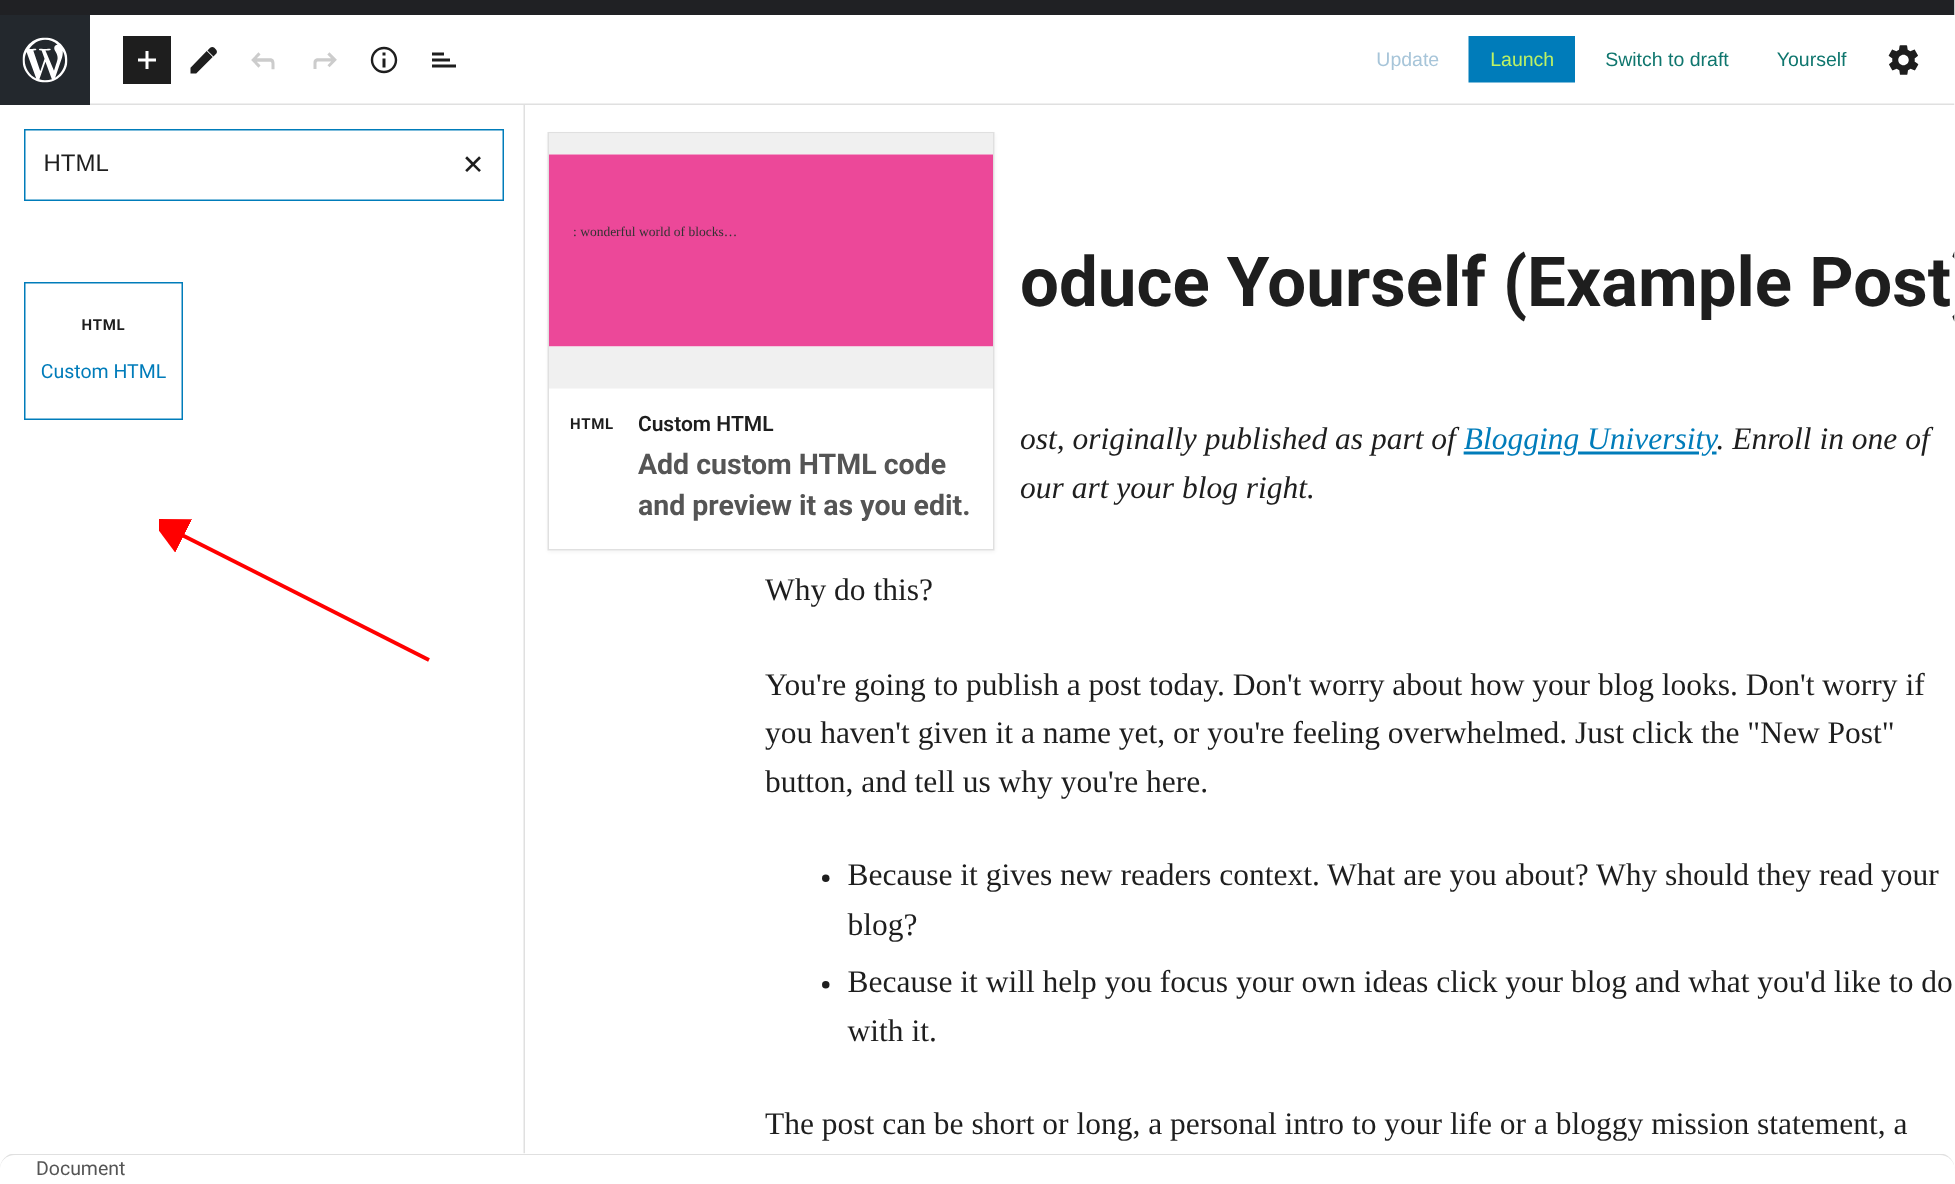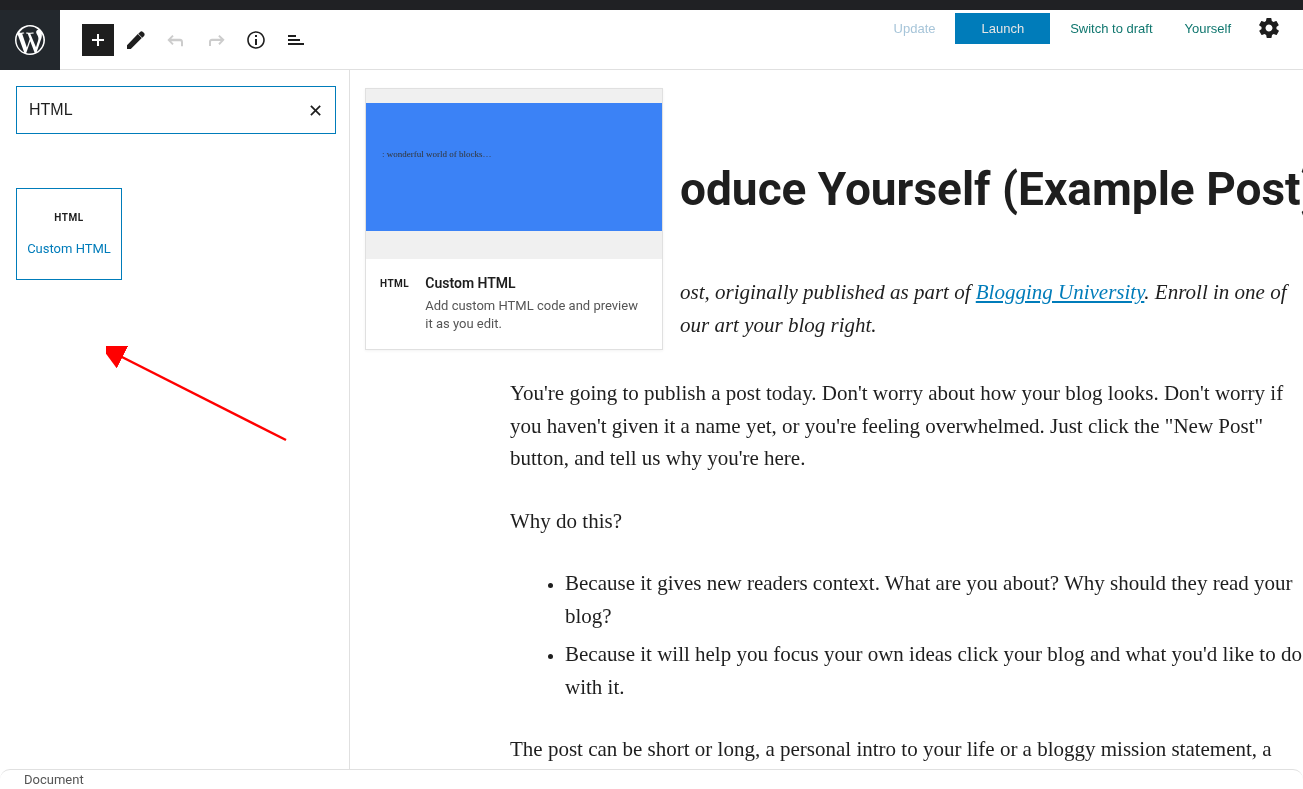--- a/index.html
+++ b/index.html
@@ -1,51 +1,51 @@
 <!DOCTYPE html>
 <html><head>
 <meta charset="utf-8">
 <style>
 * { box-sizing: border-box; margin: 0; padding: 0; }
 body { font-family: -apple-system, BlinkMacSystemFont, "Segoe UI", Roboto, sans-serif; font-size: 13px; color: #1e1e1e; background: #fff; overflow: hidden; }
 .browser-top { height: 10px; background: #202124; width: 100%; }
-.toolbar { height: 60px; background: #fff; border-bottom: 1px solid #e0e0e0; display: flex; align-items: flex-start; justify-content: space-between; }
+.toolbar { height: 60px; background: #fff; border-bottom: 1px solid #e0e0e0; display: flex; align-items: center; justify-content: space-between; }
 .toolbar-left { display: flex; align-items: center; height: 100%; }
 .wp-logo { width: 60px; height: 60px; background: #23282d; display: flex; align-items: center; justify-content: center; }
 .wp-logo svg { width: 30px; height: 30px; fill: #fff; }
 .add-block { width: 32px; height: 32px; background: #1e1e1e; display: flex; align-items: center; justify-content: center; margin-left: 22px; cursor: pointer; }
 .add-block svg { width: 24px; height: 24px; fill: #fff; }
 .tool-btn { width: 36px; height: 36px; display: flex; align-items: center; justify-content: center; cursor: pointer; margin-left: 4px; }
 .tool-btn svg { width: 24px; height: 24px; fill: #1e1e1e; }
 .tool-btn.disabled svg { fill: #ccc; }
 .toolbar-right { display: flex; align-items: center; gap: 8px; padding-right: 16px; }
 .text-btn { padding: 6px 12px; color: #0f766e; font-size: 13px; cursor: pointer; background: none; border: none; }
 .text-btn.disabled { color: #a7c5d9; }
-.launch-btn { padding: 8px 26px; background: #007cba; color: #e5e5e5; font-size: 13px; border: none; cursor: pointer; }
+.launch-btn { padding: 8px 14px; background: #007cba; color: #bef264; font-size: 13px; border: none; cursor: pointer; }
 .settings-btn { width: 36px; height: 36px; display: flex; align-items: center; justify-content: center; cursor: pointer; }
 .settings-btn svg { width: 24px; height: 24px; fill: #1e1e1e; }
 .main { display: flex; height: calc(100vh - 70px - 20px); }
 .sidebar { width: 350px; border-right: 1px solid #e0e0e0; padding: 16px; position: relative; }
 .search-box { width: 320px; height: 48px; border: 1.5px solid #007cba; display: flex; align-items: center; padding: 0 12px; }
 .search-box input { flex: 1; border: none; outline: none; font-size: 16px; color: #1e1e1e; }
 .search-box .clear { cursor: pointer; font-size: 18px; }
 .block-item { width: 106px; height: 92px; border: 1px solid #007cba; margin-top: 54px; display: flex; flex-direction: column; align-items: center; justify-content: center; gap: 18px; cursor: pointer; }
 .block-item .html-badge { font-size: 10px; font-weight: 700; letter-spacing: 0.5px; }
 .block-item .block-name { font-size: 13px; color: #007cba; }
 .arrow-overlay { position: absolute; left: 106px; top: 270px; pointer-events: none; }
 .arrow-overlay svg { width: 200px; height: 120px; }
 .content { flex: 1; position: relative; padding: 18px 0 0 15px; overflow: hidden; }
 .preview-card { position: absolute; left: 15px; top: 18px; width: 298px; border: 1px solid #e0e0e0; background: #fff; z-index: 10; box-shadow: 0 1px 3px rgba(0,0,0,0.05); }
 .preview-top { height: 14px; background: #f0f0f0; }
-.preview-body { height: 128px; background: #3b82f6; padding: 46px 16px 0 16px; font-size: 9px; font-family: Georgia, serif; color: #333; }
+.preview-body { height: 128px; background: #ec4899; padding: 46px 16px 0 16px; font-size: 9px; font-family: Georgia, serif; color: #333; }
 .preview-bottom { height: 28px; background: #f0f0f0; }
 .preview-desc { display: flex; align-items: flex-start; padding: 16px 14px; gap: 16px; }
 .preview-desc .html-badge { font-size: 10px; font-weight: 700; letter-spacing: 0.5px; margin-top: 3px; }
 .preview-desc .title { font-size: 14px; font-weight: 600; margin-bottom: 6px; }
-.preview-desc .desc { font-size: 13px; color: #555; line-height: 1.4; }
+.preview-desc .desc { font-size: 19px; color: #555; line-height: 1.4; font-weight: bold; }
 .article { padding: 0 0 0 315px; max-width: 950px; }
 .article h1 { font-size: 46px; font-weight: 700; margin: 74px 0 60px 0; color: #1e1e1e; white-space: nowrap; }
 .article .intro { font-size: 21px; font-style: italic; font-family: Georgia, serif; line-height: 1.55; color: #1e1e1e; margin-bottom: 36px; }
 .article .intro a { color: #007cba; text-decoration: underline; }
 .article p { font-size: 21px; font-family: Georgia, serif; line-height: 1.55; margin-bottom: 30px; margin-left: -170px; }
 .article ul { margin-left: -136px; margin-bottom: 30px; }
 .article ul li { font-size: 21px; font-family: Georgia, serif; line-height: 1.55; margin-bottom: 6px; margin-left: 21px; }
 .article ul li::marker { font-size: 18px; }
 .footer { position: fixed; bottom: 0; left: 0; right: 0; height: 20px; background: #fff; border-top: 1px solid #e0e0e0; padding: 2px 24px; font-size: 13px; color: #555; border-radius: 10px; }
 </style>
@@ -139,22 +139,22 @@
           <div class="desc">Add custom HTML code and preview it as you edit.</div>
         </div>
       </div>
     </div>
 
     <div class="article">
       <h1>oduce Yourself (Example Post)</h1>
       <div class="intro">
         <span>ost, originally published as part of </span><a href="#">Blogging University</a><span>. Enroll in one of our art your blog right.</span>
       </div>
+      <p>Why do this?</p>
       <p>You're going to publish a post today. Don't worry about how your blog looks. Don't worry if you haven't given it a name yet, or you're feeling overwhelmed. Just click the "New Post" button, and tell us why you're here.</p>
-      <p>Why do this?</p>
       <ul>
         <li>Because it gives new readers context. What are you about? Why should they read your blog?</li>
         <li>Because it will help you focus your own ideas click your blog and what you'd like to do with it.</li>
       </ul>
       <p>The post can be short or long, a personal intro to your life or a bloggy mission statement, a manifesto for the future or a simple outline of your the types of things you hope to publish.</p>
     </div>
   </div>
 </div>
 
 <div class="footer">

